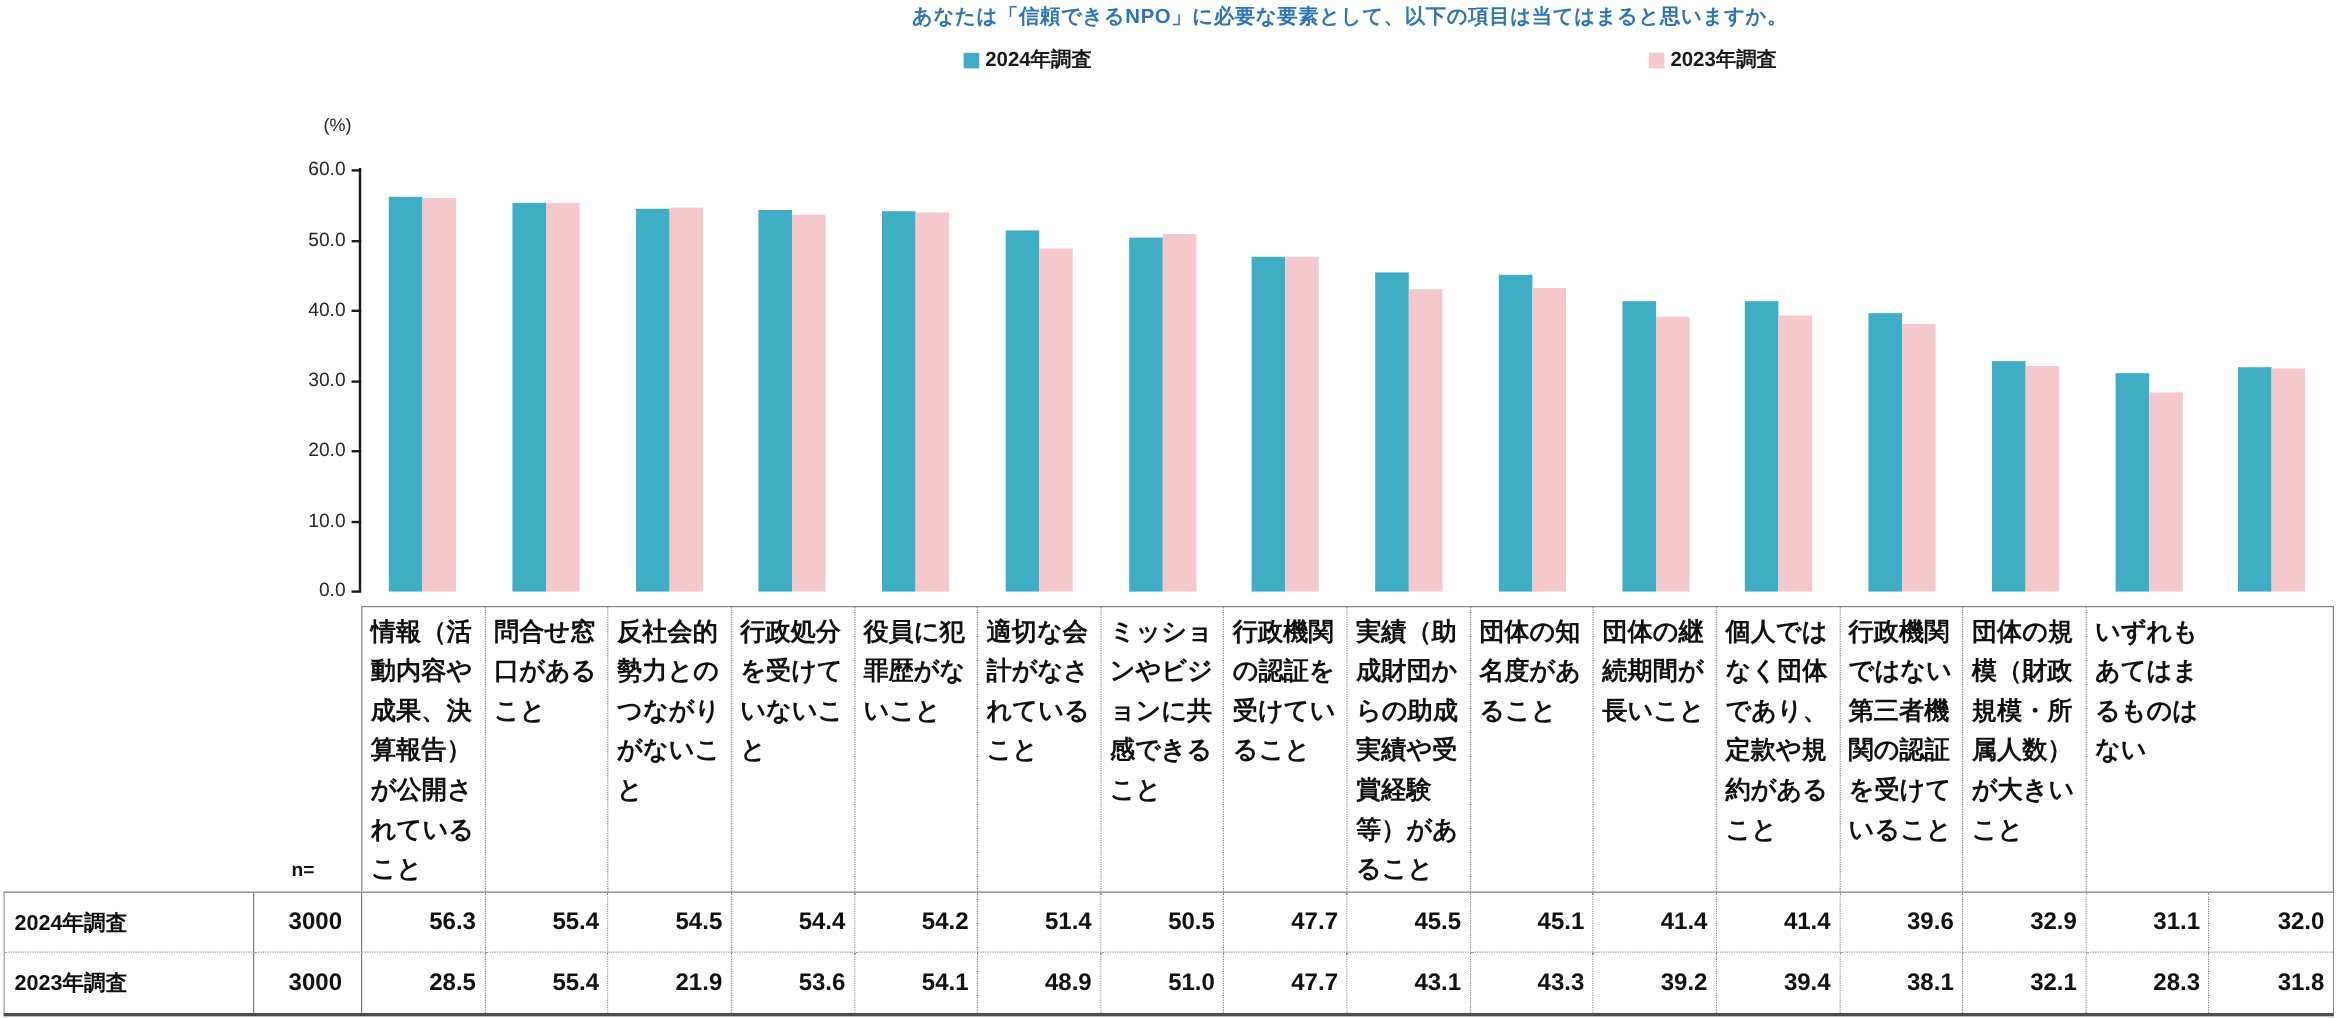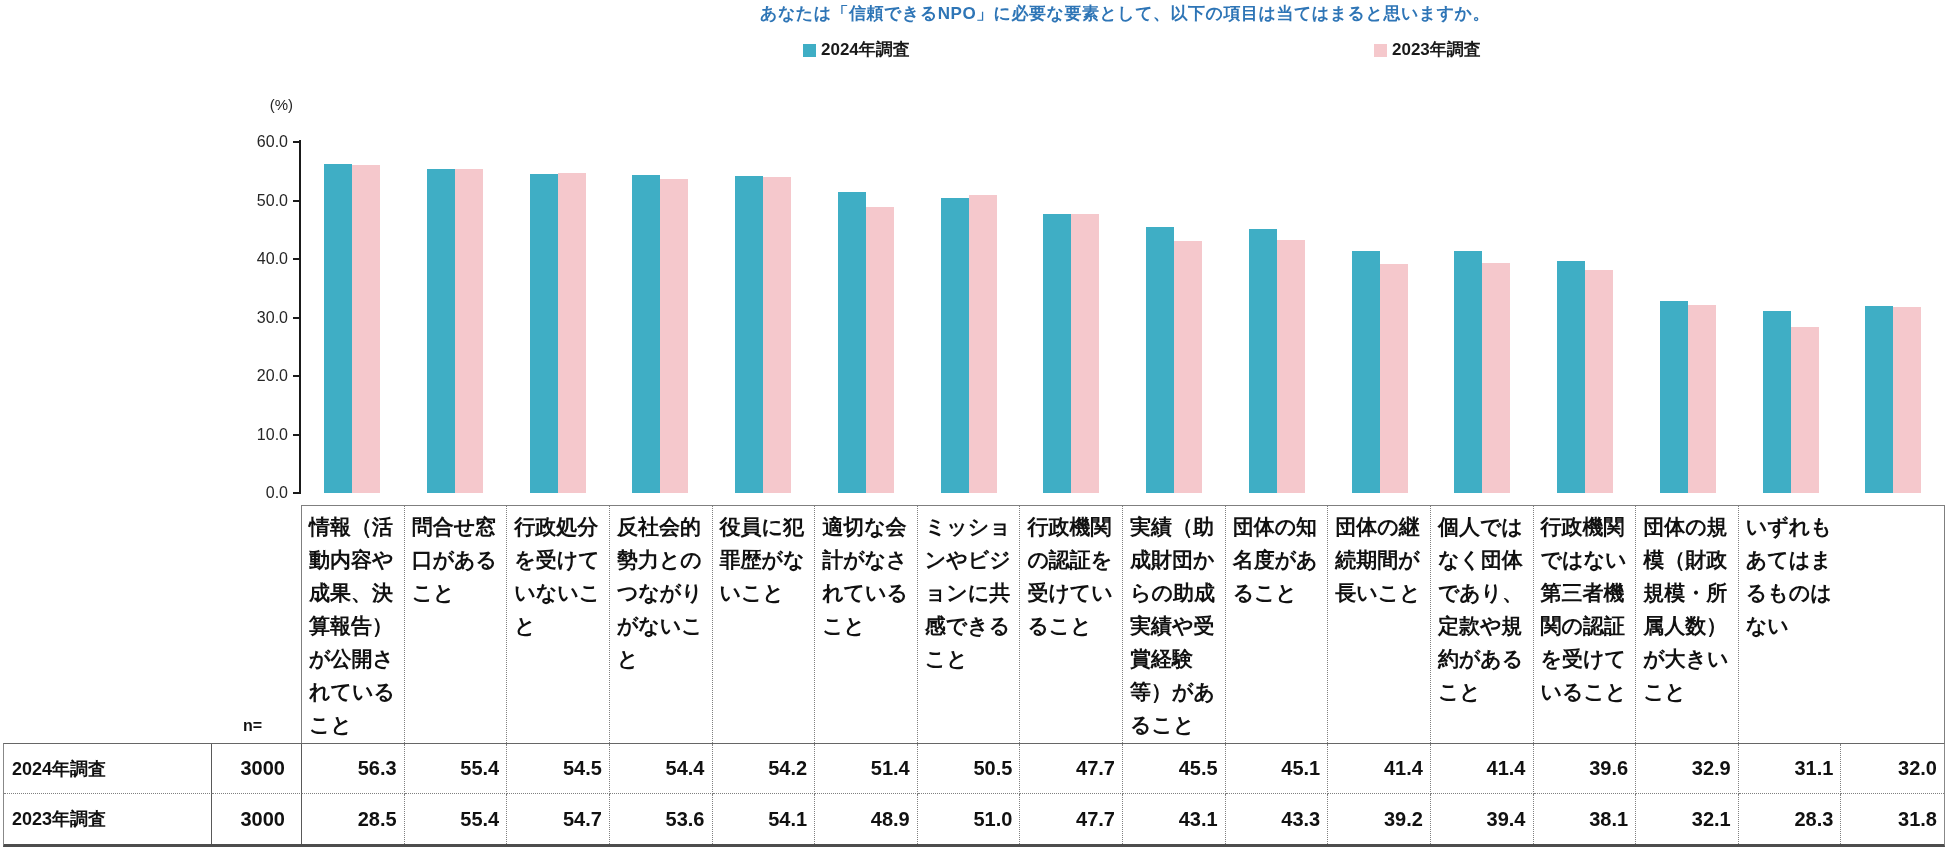--- a/index.html
+++ b/index.html
@@ -123,22 +123,22 @@
       <div class="bar" style="left: 1482.25px; top: 262.51px; height: 230.49px; background: rgb(245, 200, 204);"></div>
       <div class="bar" style="left: 1585px; top: 270.115px; height: 222.885px; background: rgb(245, 200, 204);"></div>
       <div class="bar" style="left: 1687.75px; top: 305.215px; height: 187.785px; background: rgb(245, 200, 204);"></div>
       <div class="bar" style="left: 1790.5px; top: 327.445px; height: 165.555px; background: rgb(245, 200, 204);"></div>
       <div class="bar" style="left: 1893.25px; top: 306.97px; height: 186.03px; background: rgb(245, 200, 204);"></div>
     </div>
 
   <div class="cat-table" id="cat-table">
       <div class="cat-cell">情報（活動内容や成果、決算報告）が公開されていること</div>
       <div class="cat-cell">問合せ窓口があること</div>
+      <div class="cat-cell">反社会的勢力とのつながりがないこと</div>
       <div class="cat-cell">行政処分を受けていないこと</div>
-      <div class="cat-cell">反社会的勢力とのつながりがないこと</div>
       <div class="cat-cell">役員に犯罪歴がないこと</div>
       <div class="cat-cell">適切な会計がなされていること</div>
       <div class="cat-cell">ミッションやビジョンに共感できること</div>
       <div class="cat-cell">行政機関の認証を受けていること</div>
       <div class="cat-cell">実績（助成財団からの助成実績や受賞経験等）があること</div>
       <div class="cat-cell">団体の知名度があること</div>
       <div class="cat-cell">団体の継続期間が長いこと</div>
       <div class="cat-cell">個人ではなく団体であり、定款や規約があること</div>
       <div class="cat-cell">行政機関ではない第三者機関の認証を受けていること</div>
       <div class="cat-cell">団体の規模（財政規模・所属人数）が大きいこと</div>
@@ -163,21 +163,21 @@
       <div class="dcell val r1">41.4</div>
       <div class="dcell val r1">41.4</div>
       <div class="dcell val r1">39.6</div>
       <div class="dcell val r1">32.9</div>
       <div class="dcell val r1">31.1</div>
       <div class="dcell val r1 lastcol">32.0</div>
       <div class="dcell rowlabel">2023年調査</div>
       <div class="dcell nval">3000</div>
       <div class="dcell val">28.5</div>
       <div class="dcell val">55.4</div>
-      <div class="dcell val">54.7</div>
+      <div class="dcell val">21.9</div>
       <div class="dcell val">53.6</div>
       <div class="dcell val">54.1</div>
       <div class="dcell val">48.9</div>
       <div class="dcell val">51.0</div>
       <div class="dcell val">47.7</div>
       <div class="dcell val">43.1</div>
       <div class="dcell val">43.3</div>
       <div class="dcell val">39.2</div>
       <div class="dcell val">39.4</div>
       <div class="dcell val">38.1</div>

